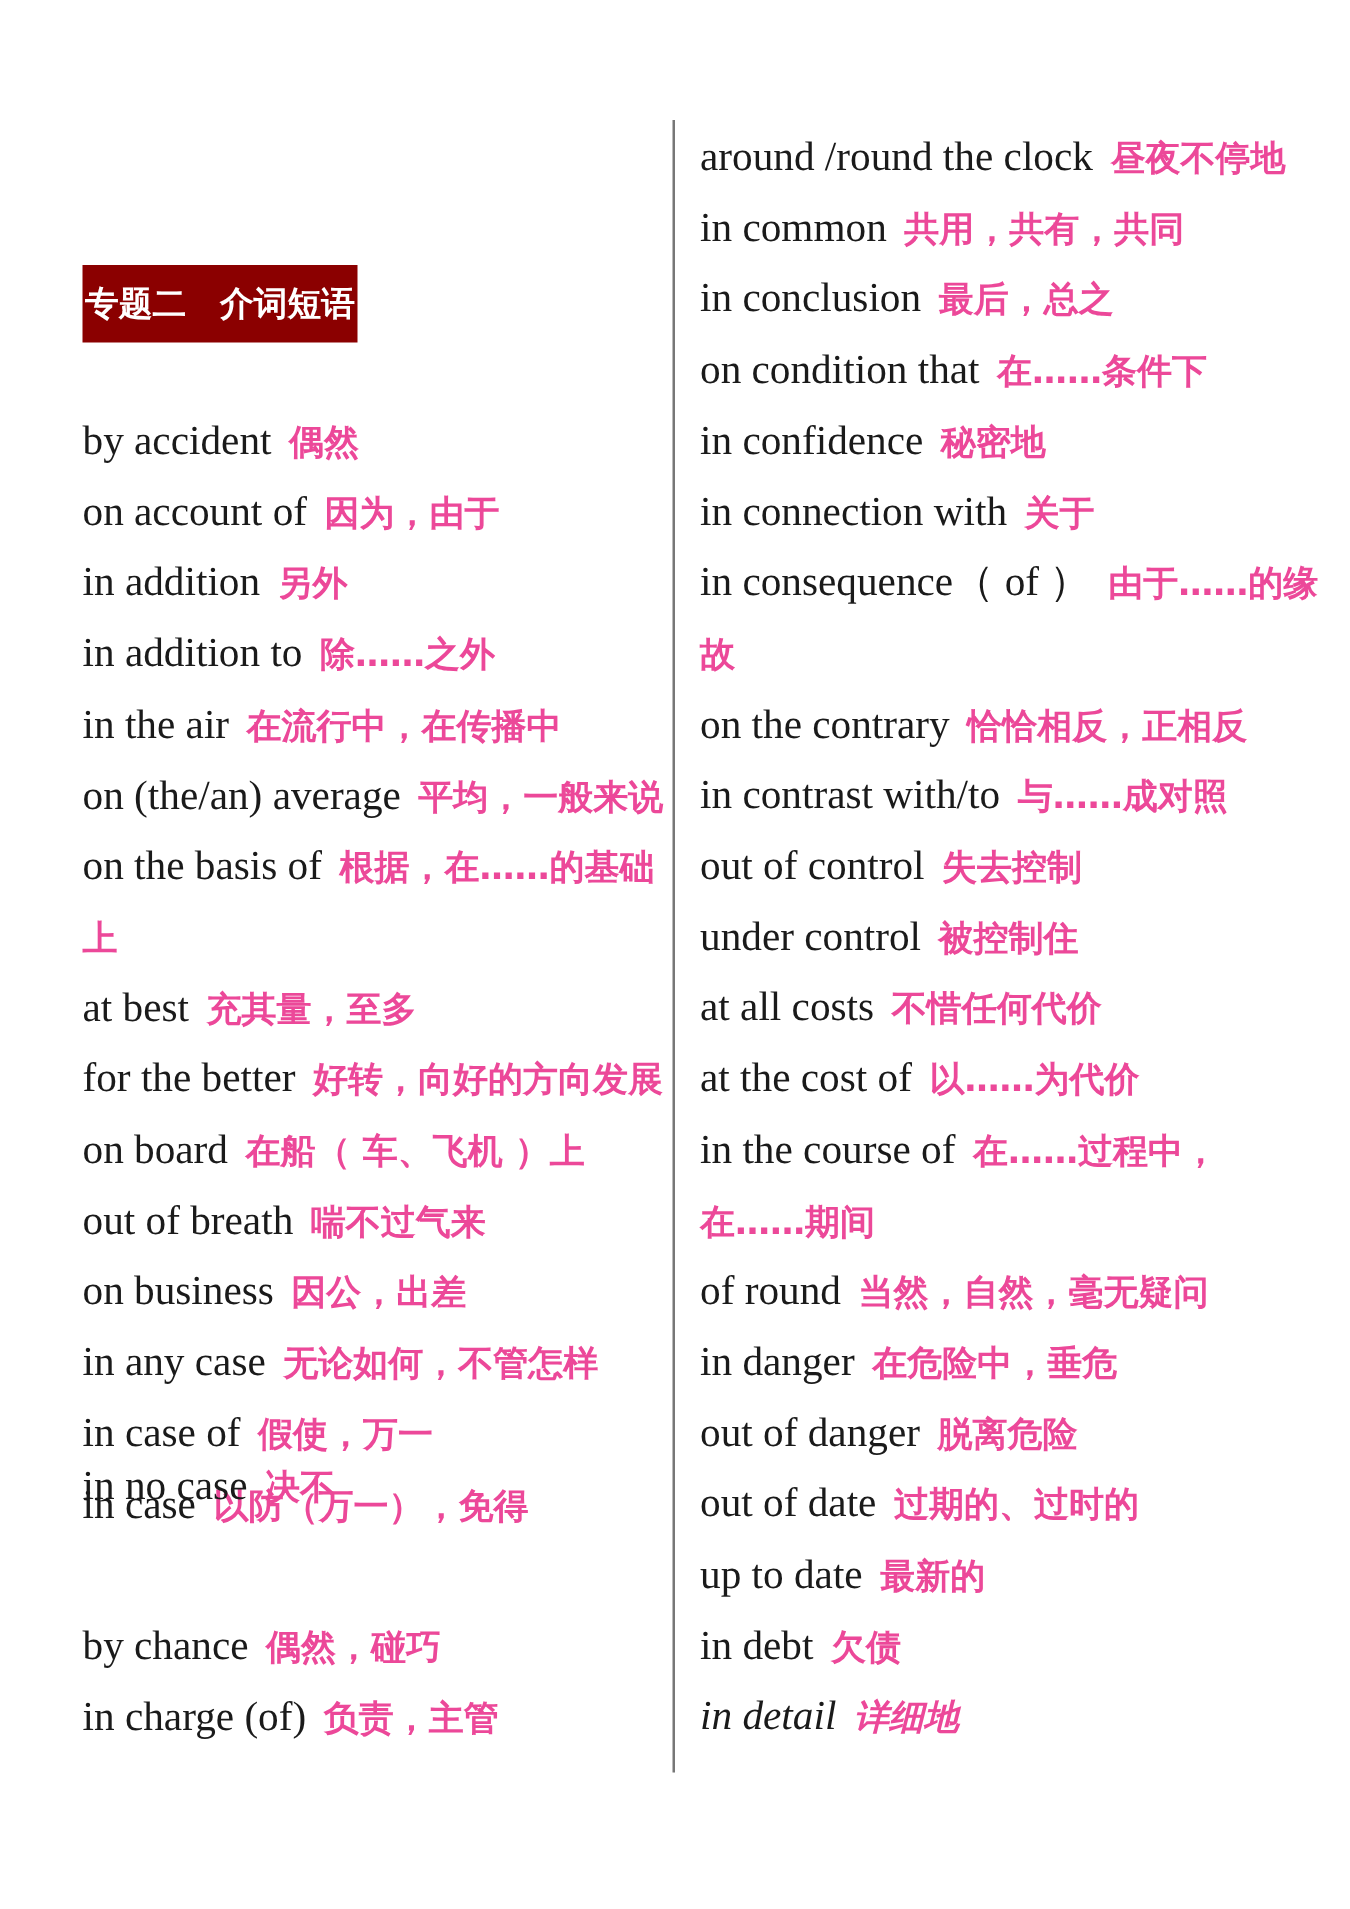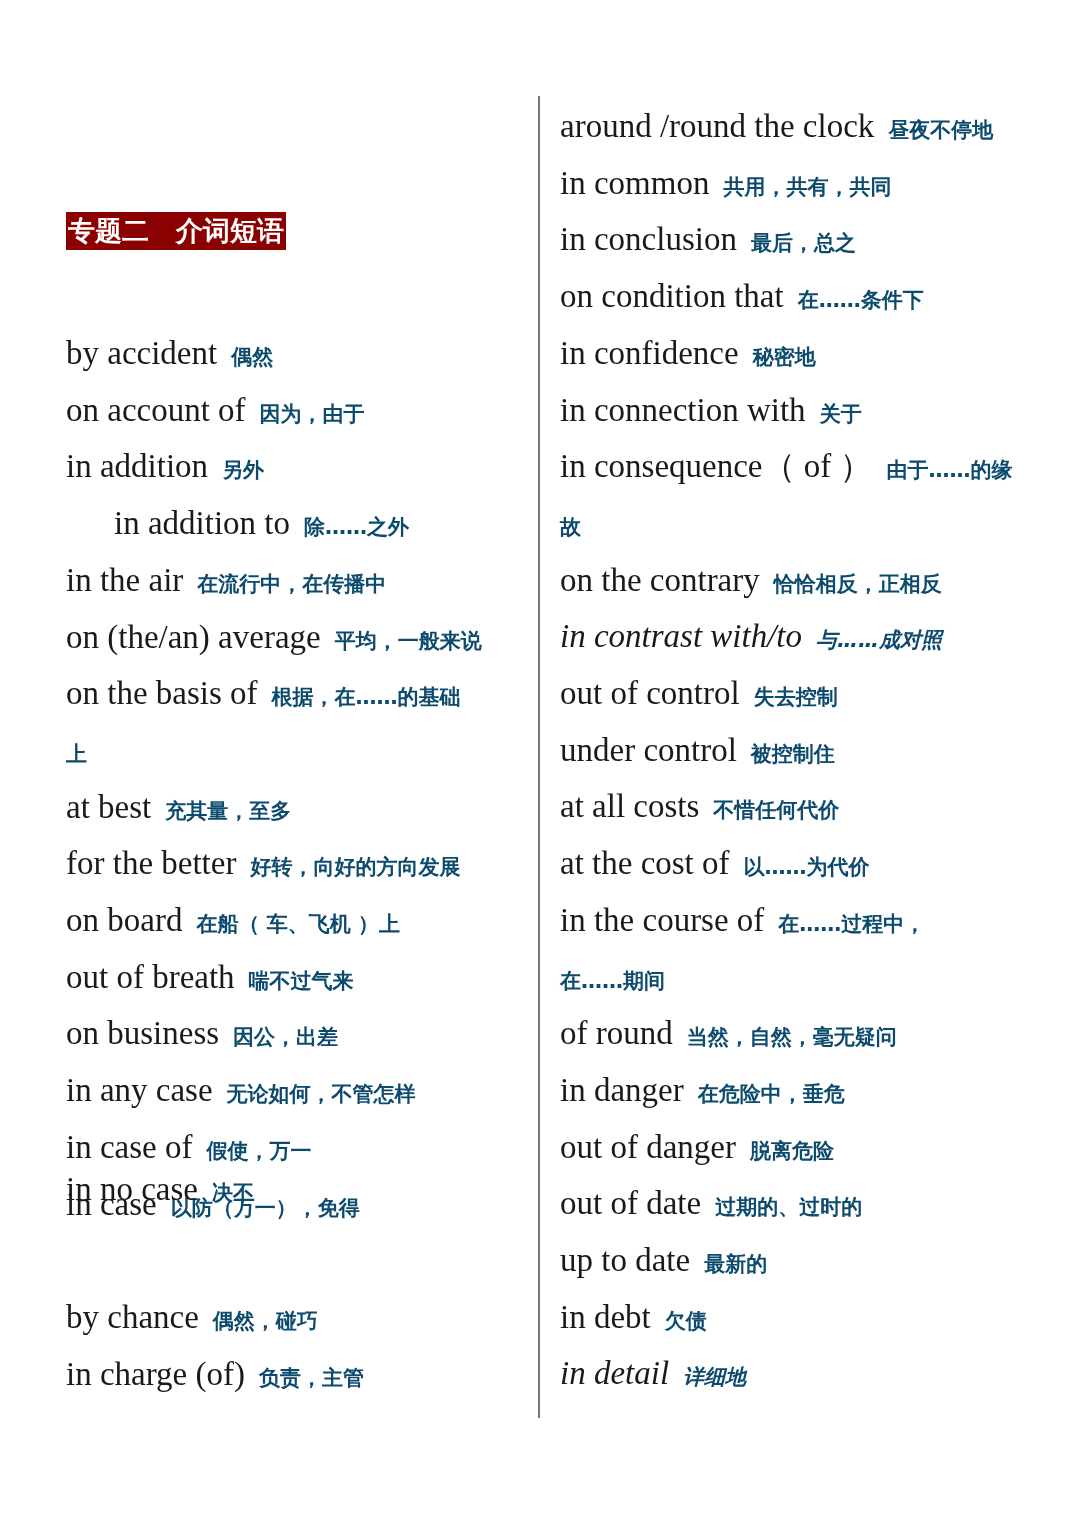--- a/index.html
+++ b/index.html
@@ -2,43 +2,43 @@
 <html><head>
 <meta charset="utf-8">
 <style>
   html, body { margin: 0; padding: 0; background: #ffffff; }
   body { width: 1080px; height: 1527px; position: relative; overflow: hidden;
          font-family: "Liberation Serif", "DejaVu Serif", serif; color: #111; }
   .col { position: absolute; top: 0; }
   .col-left { left: 66px; width: 460px; }
   .col-right { left: 560px; width: 470px; }
   .divider { position: absolute; left: 538px; top: 96px; width: 2px; height: 1322px; background: #777; }
-  .heading { position: absolute; left: 66px; top: 212px; height: 38px; padding: 0 2px;
+  .heading { position: absolute; left: 66px; top: 212px; height: 62px; padding: 0 2px;
              display: flex; align-items: center; font-family: "DejaVu Sans", sans-serif;
              font-weight: bold; font-size: 27px; color: #fff; letter-spacing: 0px; }
   .heading span { white-space: pre; }
   .line { position: absolute; left: 0; height: 40px; line-height: 40px; white-space: nowrap; font-size: 27px; }
   .en { font-family: "Liberation Serif", "DejaVu Serif", serif; font-size: 33px; color: #1a1a1a; }
-  .zh { font-family: "DejaVu Sans", sans-serif; font-weight: bold; font-size: 21px; color: #0c4a6e; margin-left: 14px; }
+  .zh { font-family: "DejaVu Sans", sans-serif; font-weight: bold; font-size: 28px; color: #ec4899; margin-left: 14px; }
   .zh.cont { margin-left: 0; }
 </style>
 </head>
 <body>
 
 <div class="heading" id="heading" style="background: rgb(139, 0, 0);">
   <span>专题二　介词短语</span>
 </div>
 
 <div class="divider"></div>
 
 <div class="col col-left" id="left-col">
     <div class="line" style="top: 333px;"><span class="en">by accident</span><span class="zh">偶然</span></div>
     <div class="line" style="top: 389.7px;"><span class="en">on account of</span><span class="zh">因为，由于</span></div>
     <div class="line" style="top: 446.4px;"><span class="en">in addition</span><span class="zh">另外</span></div>
-    <div class="line" style="top: 503.1px; margin-left: 48px;"><span class="en">in addition to</span><span class="zh">除……之外</span></div>
+    <div class="line" style="top: 503.1px;"><span class="en">in addition to</span><span class="zh">除……之外</span></div>
     <div class="line" style="top: 559.8px;"><span class="en">in the air</span><span class="zh">在流行中，在传播中</span></div>
     <div class="line" style="top: 616.5px;"><span class="en">on (the/an) average</span><span class="zh">平均，一般来说</span></div>
     <div class="line" style="top: 673.2px;"><span class="en">on the basis of</span><span class="zh">根据，在……的基础</span></div>
     <div class="line" style="top: 729.9px;"><span class="en"></span><span class="zh cont">上</span></div>
     <div class="line" style="top: 786.6px;"><span class="en">at best</span><span class="zh">充其量，至多</span></div>
     <div class="line" style="top: 843.3px;"><span class="en">for the better</span><span class="zh">好转，向好的方向发展</span></div>
     <div class="line" style="top: 900px;"><span class="en">on board</span><span class="zh">在船（ 车、飞机 ）上</span></div>
     <div class="line" style="top: 956.7px;"><span class="en">out of breath</span><span class="zh">喘不过气来</span></div>
     <div class="line" style="top: 1013.4px;"><span class="en">on business</span><span class="zh">因公，出差</span></div>
     <div class="line" style="top: 1070.1px;"><span class="en">in any case</span><span class="zh">无论如何，不管怎样</span></div>
@@ -51,21 +51,21 @@
 <div class="col col-right" id="right-col">
     <div class="line" style="top: 106px;"><span class="en">around /round the clock</span><span class="zh">昼夜不停地</span></div>
     <div class="line" style="top: 162.7px;"><span class="en">in common</span><span class="zh">共用，共有，共同</span></div>
     <div class="line" style="top: 219.4px;"><span class="en">in conclusion</span><span class="zh">最后，总之</span></div>
     <div class="line" style="top: 276.1px;"><span class="en">on condition that</span><span class="zh">在……条件下</span></div>
     <div class="line" style="top: 332.8px;"><span class="en">in confidence</span><span class="zh">秘密地</span></div>
     <div class="line" style="top: 389.5px;"><span class="en">in connection with</span><span class="zh">关于</span></div>
     <div class="line" style="top: 446.2px;"><span class="en">in consequence（ of ）</span><span class="zh">由于……的缘</span></div>
     <div class="line" style="top: 502.9px;"><span class="en"></span><span class="zh cont">故</span></div>
     <div class="line" style="top: 559.6px;"><span class="en">on the contrary</span><span class="zh">恰恰相反，正相反</span></div>
-    <div class="line" style="top: 616.3px; font-style: italic;"><span class="en">in contrast with/to</span><span class="zh">与……成对照</span></div>
+    <div class="line" style="top: 616.3px;"><span class="en">in contrast with/to</span><span class="zh">与……成对照</span></div>
     <div class="line" style="top: 673px;"><span class="en">out of control</span><span class="zh">失去控制</span></div>
     <div class="line" style="top: 729.7px;"><span class="en">under control</span><span class="zh">被控制住</span></div>
     <div class="line" style="top: 786.4px;"><span class="en">at all costs</span><span class="zh">不惜任何代价</span></div>
     <div class="line" style="top: 843.1px;"><span class="en">at the cost of</span><span class="zh">以……为代价</span></div>
     <div class="line" style="top: 899.8px;"><span class="en">in the course of</span><span class="zh">在……过程中，</span></div>
     <div class="line" style="top: 956.5px;"><span class="en"></span><span class="zh cont">在……期间</span></div>
     <div class="line" style="top: 1013.2px;"><span class="en">of round</span><span class="zh">当然，自然，毫无疑问</span></div>
     <div class="line" style="top: 1069.9px;"><span class="en">in danger</span><span class="zh">在危险中，垂危</span></div>
     <div class="line" style="top: 1126.6px;"><span class="en">out of danger</span><span class="zh">脱离危险</span></div>
     <div class="line" style="top: 1183.3px;"><span class="en">out of date</span><span class="zh">过期的、过时的</span></div>

